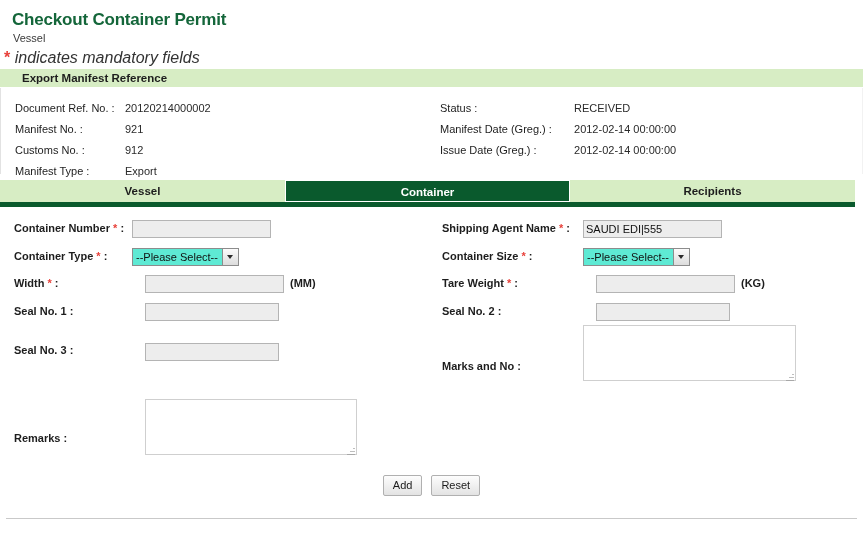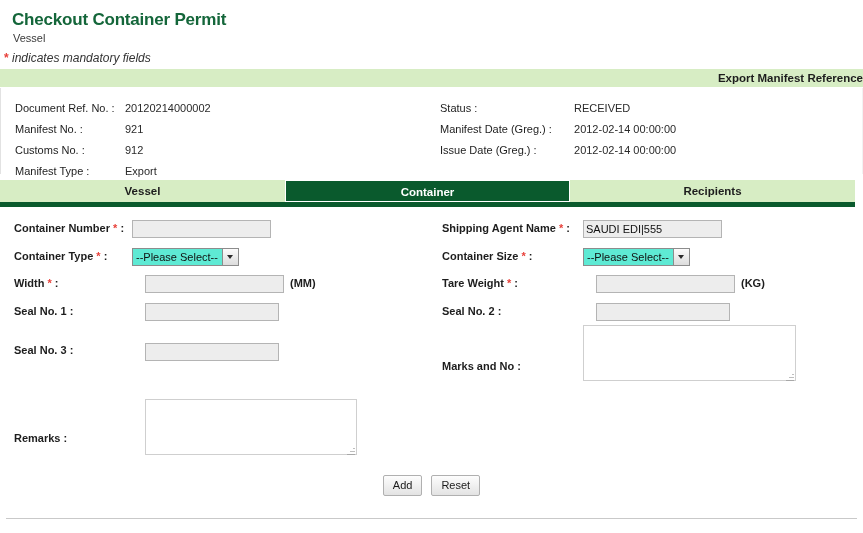--- a/index.html
+++ b/index.html
@@ -32,21 +32,21 @@
   }
   .page-subtitle {
     font-size: 11px;
     color: #3a3a3a;
     line-height: 14px;
     margin: 1px 0 0 1px;
   }
 
   .mandatory-note {
     margin: 7px 0 0 4px;
-    font-size: 12px;
+    font-size: 16px;
     font-style: italic;
     color: #333333;
     line-height: 12px;
   }
   .mandatory-note .star {
     color: #e8403a;
     font-style: normal;
     font-weight: bold;
   }
 
@@ -55,21 +55,20 @@
     margin-top: 5px;
     background: #d7edc4;
     height: 19px;
     line-height: 19px;
     font-weight: bold;
     font-size: 11.5px;
     color: #1d1d1d;
     padding-left: 22px;
     box-sizing: border-box;
     border-bottom: 1px solid #ffffff;
-    text-align: right;
   }
 
   
   .ref-block {
     border-left: 1px solid #e2e2e2;
     border-right: 1px solid #f2f2f2;
     padding: 9px 0 6px 0;
     box-sizing: border-box;
     position: relative;
     height: 86px;

